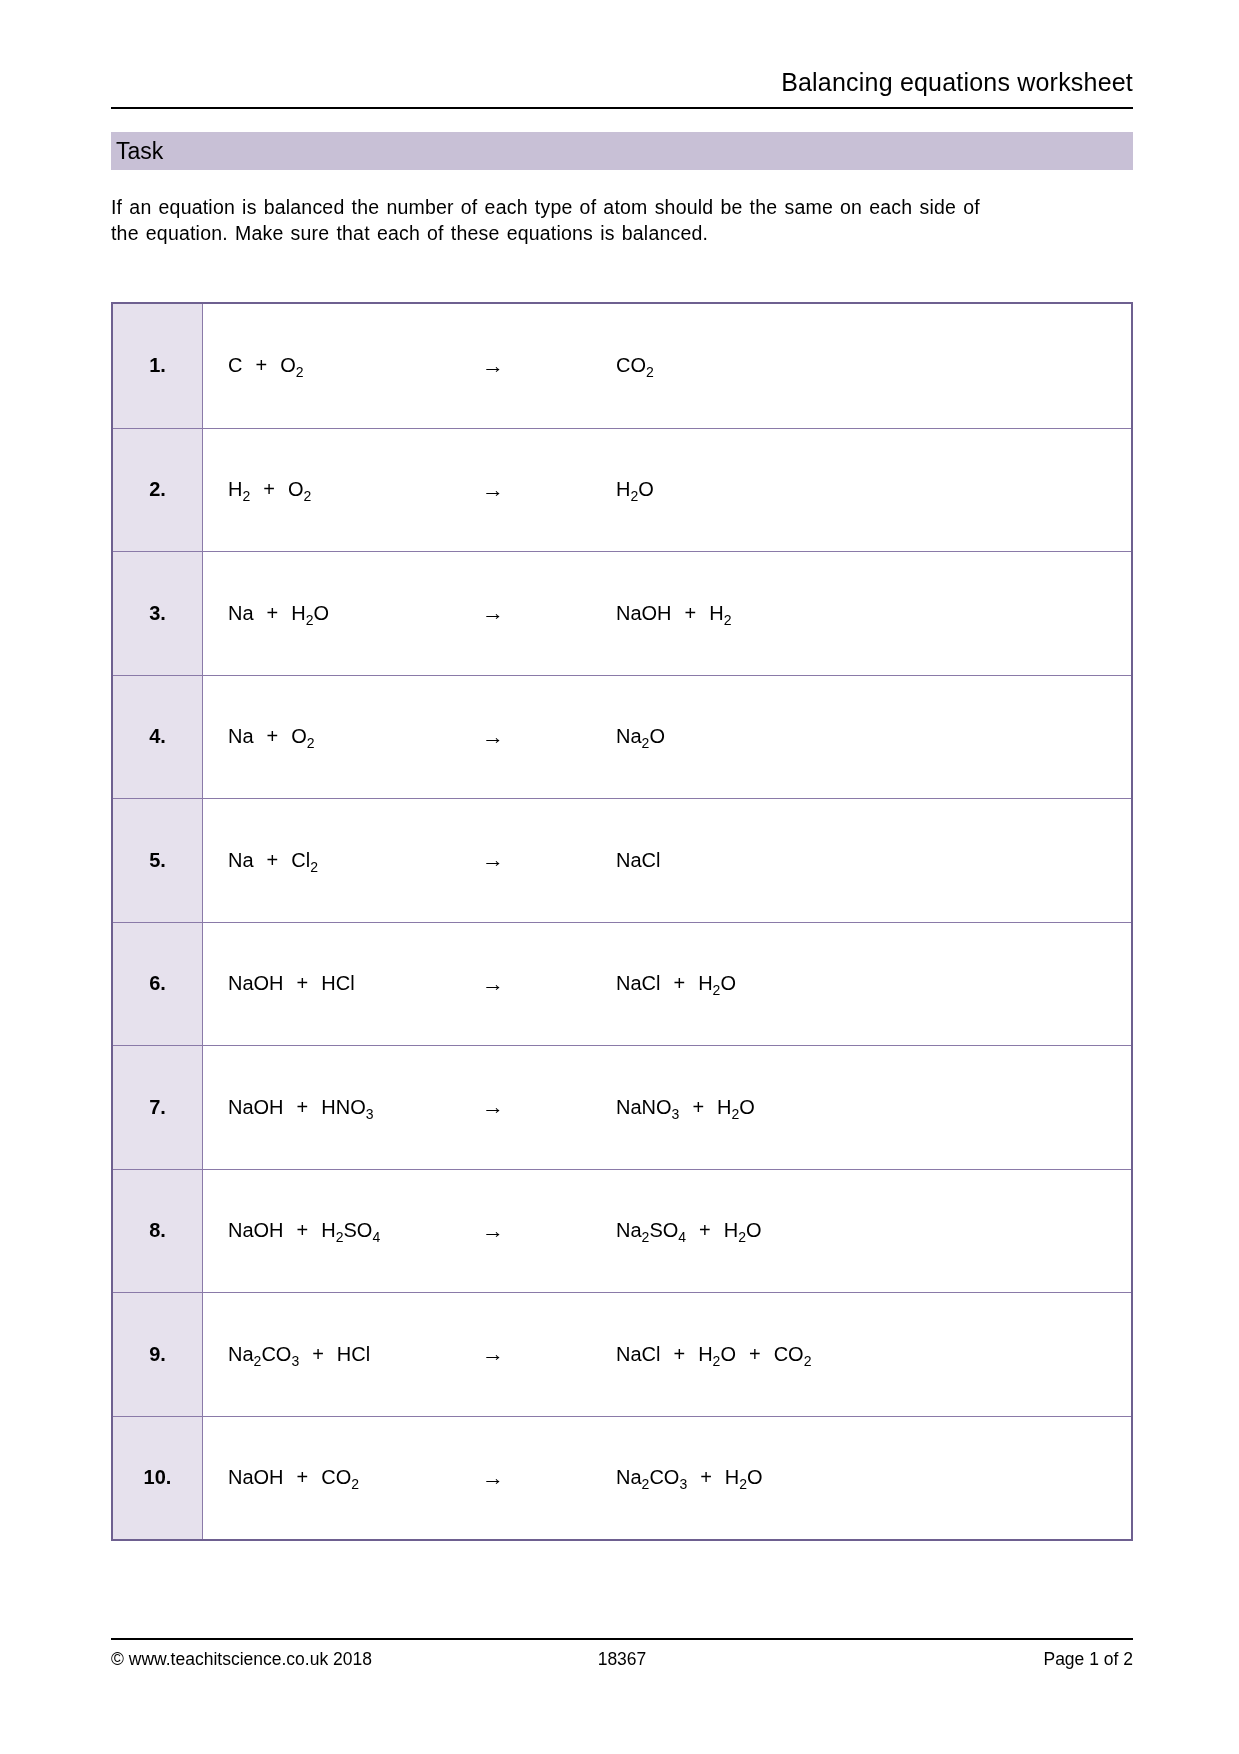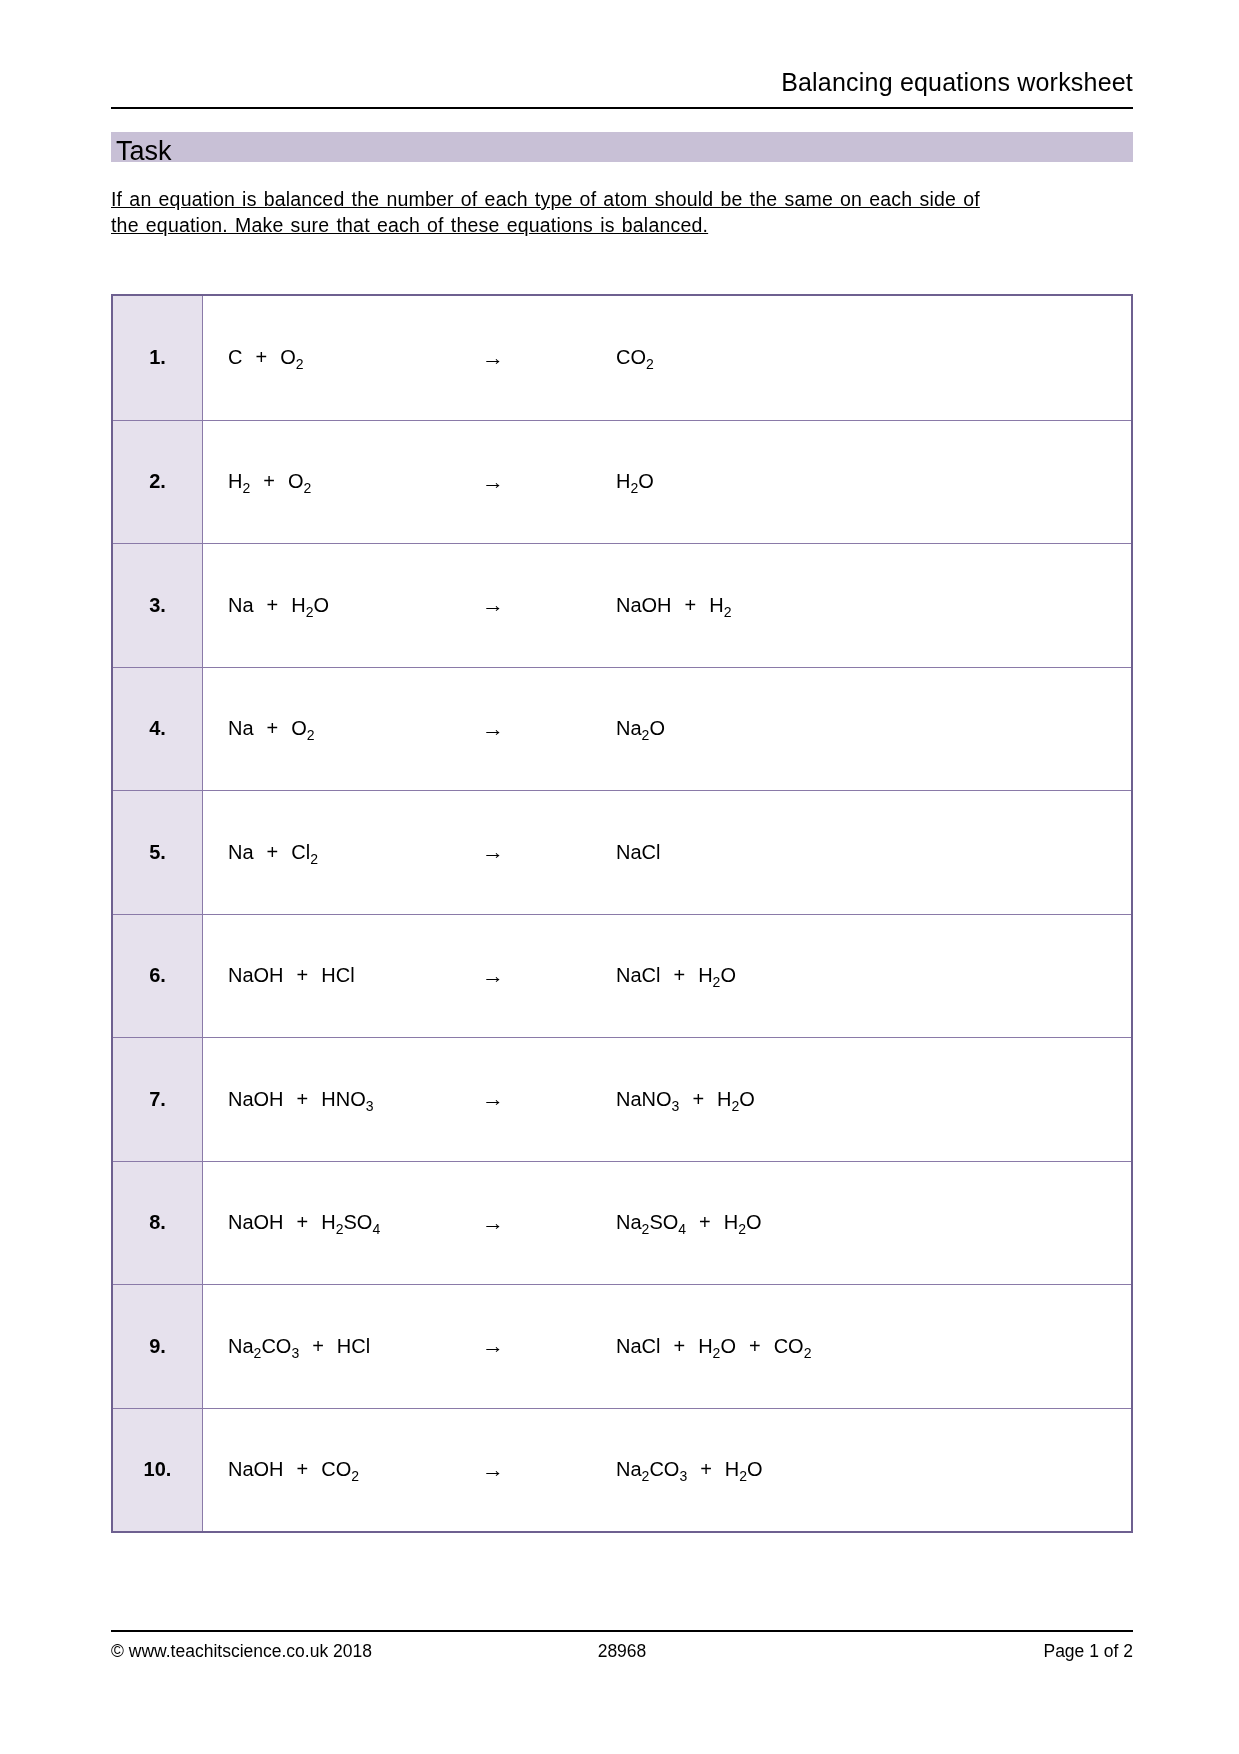--- a/index.html
+++ b/index.html
@@ -30,36 +30,35 @@
     letter-spacing: 0.2px;
   }
   .header-rule {
     border: none;
     border-top: 2px solid #000000;
     margin: 10px 0 0 0;
   }
   
   .task-bar {
     margin-top: 23px;
-    height: 30px;
+    height: 38px;
     line-height: 38px;
     background: #c8c0d6;
-    font-size: 27px;
+    font-size: 23px;
     padding-left: 5px;
     box-sizing: border-box;
   }
   
   .intro {
     margin: 24px 0 0 0;
     font-size: 19.5px;
     line-height: 26px;
     white-space: pre-line;
     letter-spacing: 0.2px;
     word-spacing: 1.5px;
-    text-decoration: underline;
   }
   
   .eq-table {
     margin-top: 56px;
     border: 2px solid #6e6090;
   }
   .eq-row {
     display: flex;
     height: 123.5px;
     box-sizing: border-box;
@@ -216,17 +215,17 @@
         <span class="arrow">→</span>
         <span class="rhs"><span>Na</span><sub>2</sub><span>CO</span><sub>3</sub><span class="plus">+</span><span>H</span><sub>2</sub><span>O</span></span>
       </div>
     </div>
 
   </div>
 
   <hr class="footer-rule">
   <div class="footer-row">
     <span class="footer-left">© www.teachitscience.co.uk 2018</span>
-    <span class="footer-center">28968</span>
+    <span class="footer-center">18367</span>
     <span class="footer-right">Page 1 of 2</span>
   </div>
 
 </div>
 
 </body></html>

